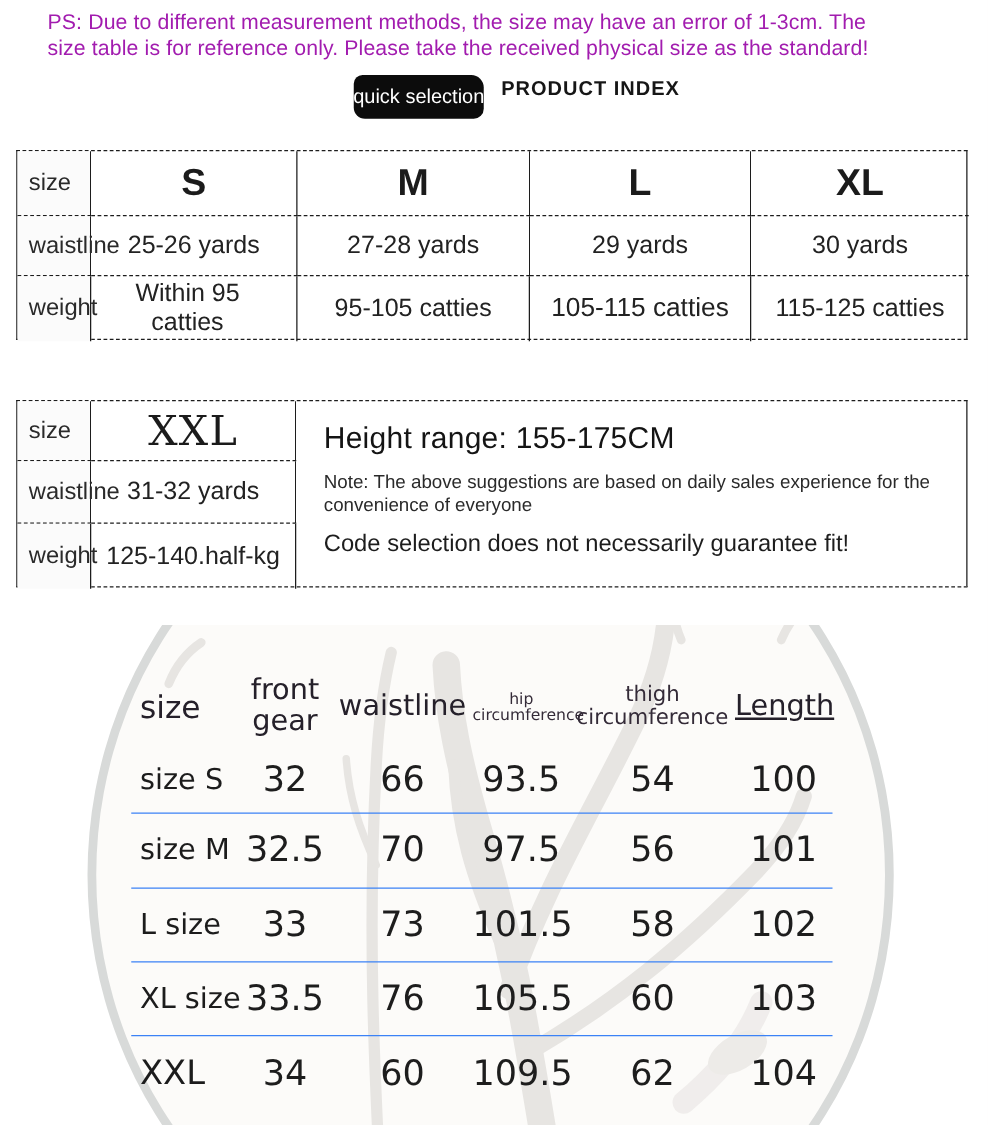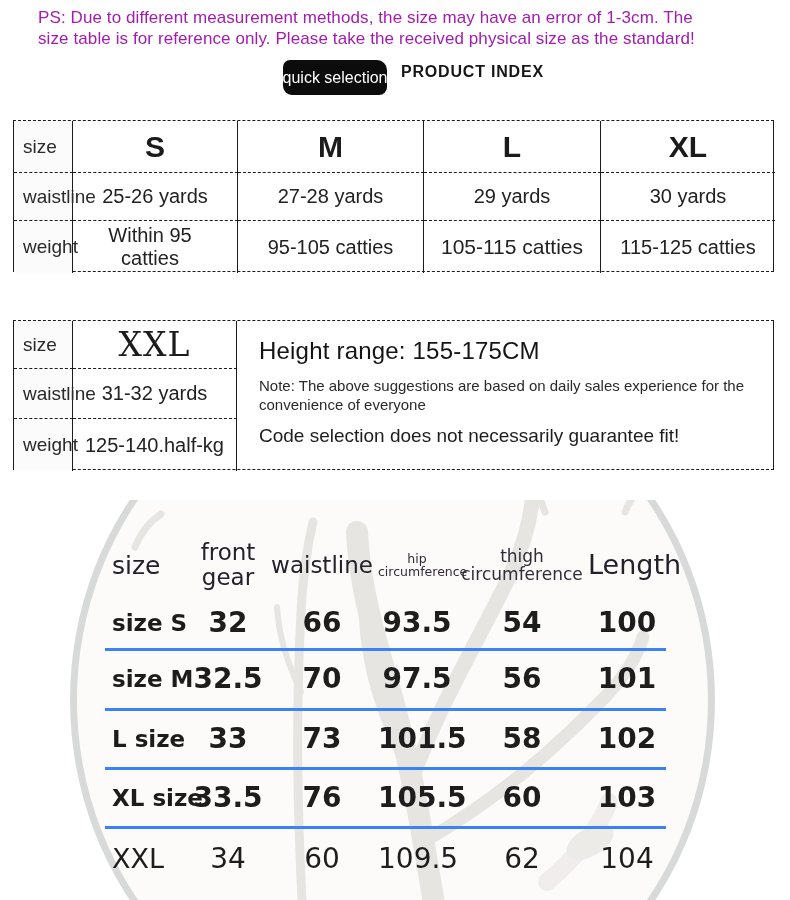--- a/index.html
+++ b/index.html
@@ -58,33 +58,33 @@
   
   .photo { position:absolute; left:0; top:500px; width:790px; height:400px; overflow:hidden; background:#ffffff; }
   .plate {
     position:absolute; left:70px; top:-145px; width:645px; height:690px;
     border-radius:50%; border:7px solid #d8dad9; background:#fcfbf9; overflow:hidden;
   }
   .plate svg { position:absolute; left:0; top:0; }
 
   .mtable { position:absolute; left:105px; top:32px; width:561px; color:#1c1c1c; font-family:"DejaVu Sans","Liberation Sans",sans-serif; }
   .mrow { display:grid; grid-template-columns:85px 76px 112px 78px 132px 78px; align-items:center; }
-  .mrow.sep { border-bottom:3px solid #3b82f6;font-weight:bold; }
+  .mrow.sep { border-bottom:1px solid #3b82f6; }
   .mrow.hd { height:66px; }
   .mrow.r1 { height:53px; } .mrow.r2 { height:60px; } .mrow.r3 { height:59px; }
   .mrow.r4 { height:59px; } .mrow.r5 { height:60px; }
   .mc { text-align:center; line-height:1.08; }
   .mc.first { text-align:left; padding-left:7px; white-space:nowrap; }
   .hd .mc { color:#25202a; }
   .hd .c0 { font-size:25px; }
   .hd .c1 { font-size:23px; }
   .hd .c2 { font-size:23px; }
   .hd .c3 { font-size:12.5px; color:#342b38; }
   .hd .c4 { font-size:17px; color:#342b38; }
-  .hd .c5 { font-size:27px; white-space:nowrap; }
+  .hd .c5 { font-size:23px; white-space:nowrap;text-decoration:underline; }
   .mlab { font-size:23px; }
   .r5 .mlab { font-size:27px; }
   .mval { font-size:28px; color:#1d1d1d; }
 </style>
 </head>
 <body>
 
 <div class="canvas">
 
   <div class="ps-note">

